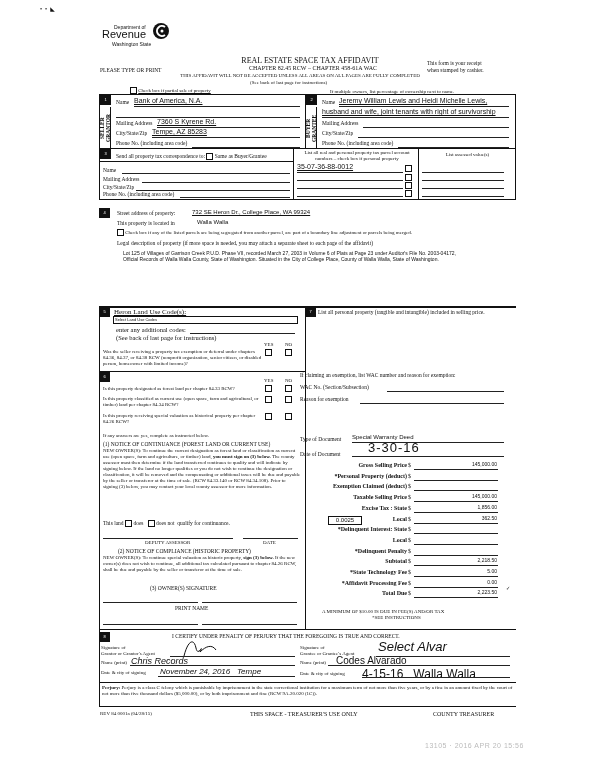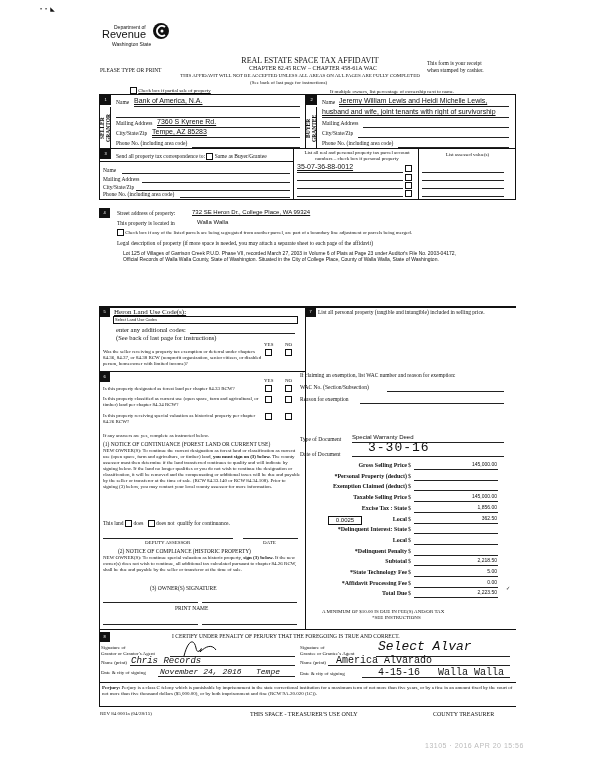--- a/index.html
+++ b/index.html
@@ -1,20 +1,20 @@
 <!DOCTYPE html>
 <html><head>
 <meta charset="utf-8">
 <style>
   * { box-sizing: border-box; margin: 0; padding: 0; }
   body { width: 600px; height: 773px; background: #fff; font-family: "Liberation Serif", serif; color: #111; position: relative; overflow: hidden; }
   .abs { position: absolute; }
   .serif { font-family: "Liberation Serif", serif; }
   .sans { font-family: "Liberation Sans", sans-serif; }
-  .hand { font-family: Liberation Mono, monospace; font-style: italic; }
+  .hand { font-family: Liberation Sans, sans-serif; font-style: italic; }
   .t5 { font-size: 5px; line-height: 6px; }
   .t55 { font-size: 5.5px; line-height: 6.5px; }
   .t6 { font-size: 6px; line-height: 7px; }
   .t65 { font-size: 6.5px; line-height: 7.5px; }
   .t7 { font-size: 7px; line-height: 8px; }
   .t8 { font-size: 8px; line-height: 9px; }
   .bold { font-weight: normal; }
   .box { border: 1px solid #111; }
   .chk { display: inline-block; width: 7px; height: 7px; border: 1px solid #111; vertical-align: middle; background: #fff; }
   .secnum { position: absolute; background: #111; color: #fff; font-size: 4px; width: 11px; height: 10px; text-align: center; line-height: 10px; font-family: "Liberation Sans", sans-serif; }
@@ -312,24 +312,24 @@
 <div class="abs hand" style="left:160px;top:667px;font-size:8px;white-space:pre;">November 24, 2016   Tempe</div>
 <div class="line" style="left:158px;top:676px;width:137px;"></div>
 
 <div class="abs t5" style="left:300px;top:645px;">
   <div>Signature of</div>
   <div class="bold">Grantee or Grantee's Agent</div>
 </div>
 <div class="abs hand" style="left:378px;top:639px;font-size:13px;">Select Alvar</div>
 <div class="line" style="left:376px;top:656px;width:134px;"></div>
 <div class="abs t5" style="left:300px;top:660px;">Name (print)</div>
-<div class="abs hand" style="left:336px;top:655px;font-size:10px;font-style:normal;">America Alvarado</div>
+<div class="abs hand" style="left:336px;top:655px;font-size:10px;font-style:normal;">Codes Alvarado</div>
 <div class="line" style="left:328px;top:665px;width:182px;"></div>
 <div class="abs t5" style="left:300px;top:671px;">Date &amp; city of signing</div>
-<div class="abs hand" style="left:378px;top:667px;font-size:10px;font-style:normal;white-space:pre;">4-15-16   Walla Walla</div>
+<div class="abs hand" style="left:362px;top:667px;font-size:12px;font-style:normal;white-space:pre;">4-15-16   Walla Walla</div>
 <div class="line" style="left:362px;top:677px;width:148px;"></div>
 
 <div class="abs" style="left:99px;top:682px;width:417px;height:1px;background:#111;"></div>
 <div class="abs t5" style="left:102px;top:685px;width:412px;">
   <b>Perjury:</b><span> Perjury is a class C felony which is punishable by imprisonment in the state correctional institution for a maximum term of not more than five years, or by a fine in an amount fixed by the court of not more than five thousand dollars ($5,000.00), or by both imprisonment and fine (RCW 9A.20.020 (1C)).</span>
 </div>
 
 <div class="abs t5" style="left:100px;top:711px;">REV 84 0001a (04/28/15)</div>
 <div class="abs t6" style="left:250px;top:711px;">THIS SPACE - TREASURER'S USE ONLY</div>
 <div class="abs t6" style="left:433px;top:711px;">COUNTY TREASURER</div>

